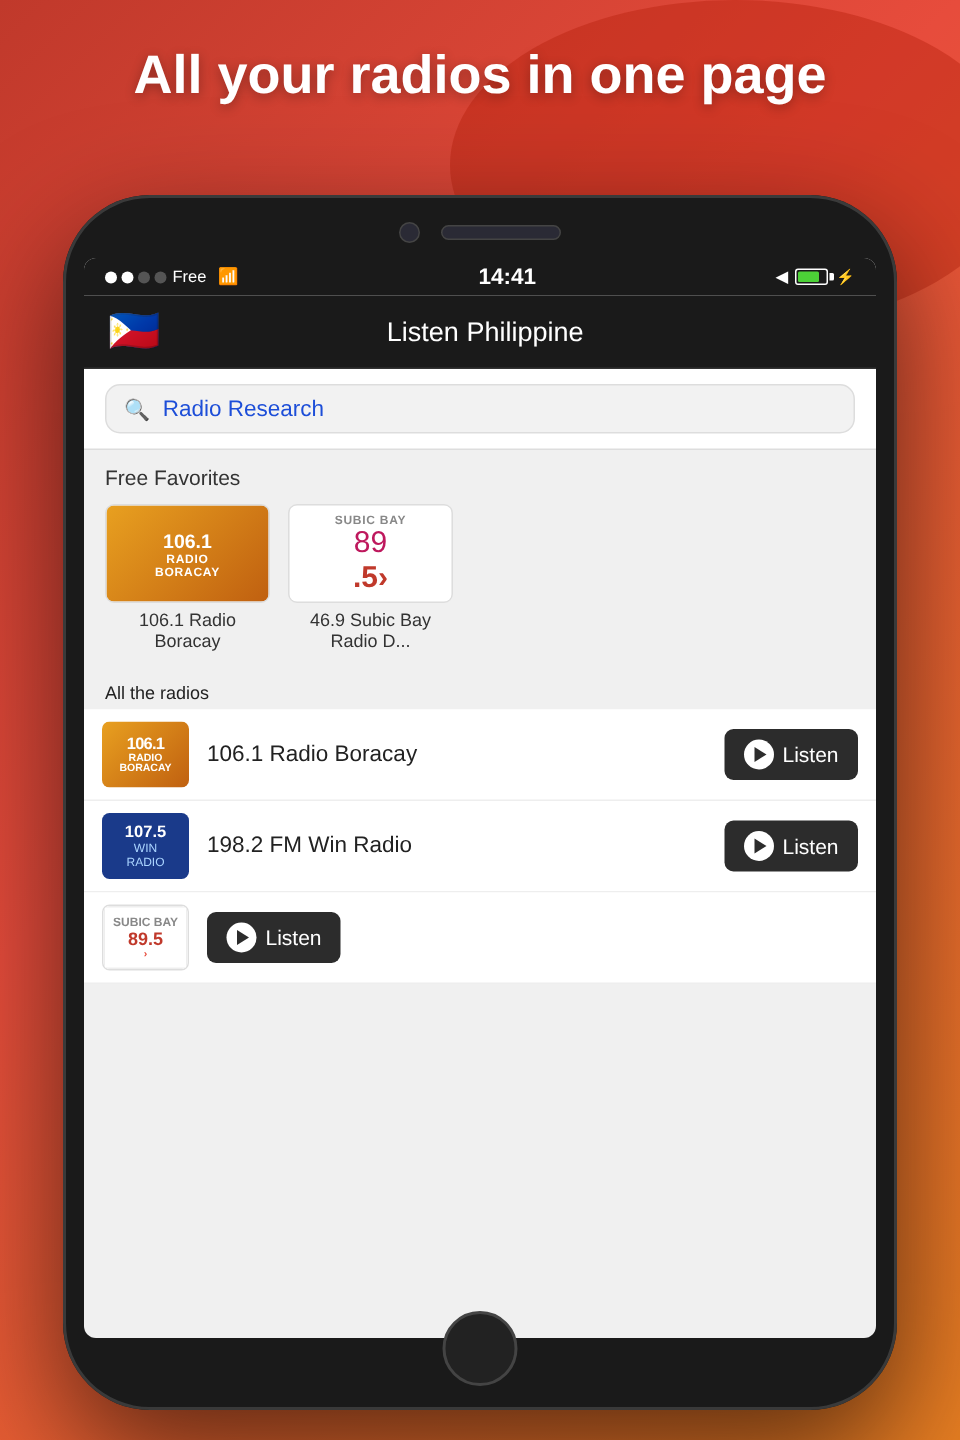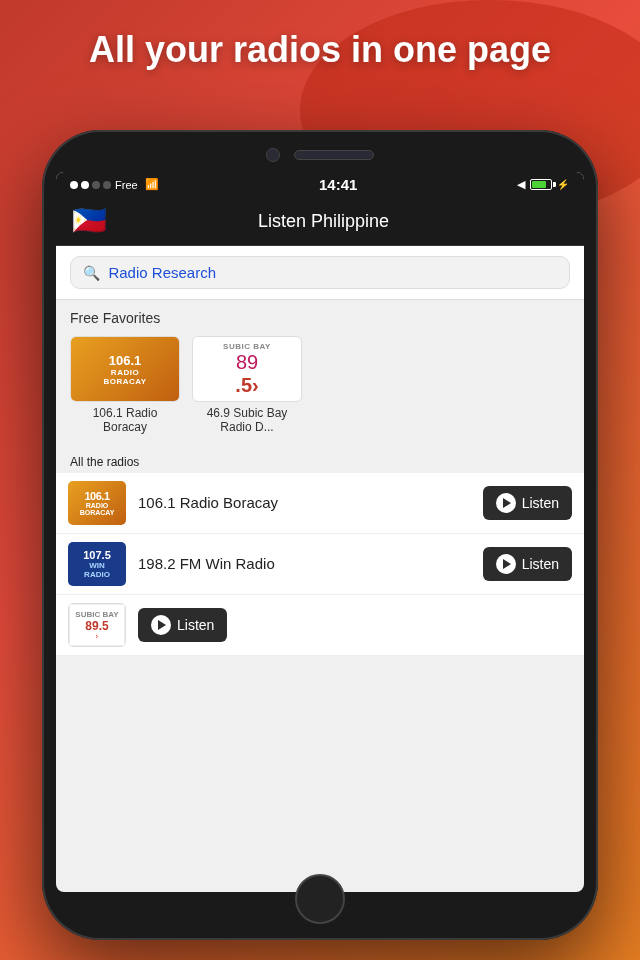--- a/index.html
+++ b/index.html
@@ -311,21 +311,21 @@
     .win-logo {
       display: flex;
       flex-direction: column;
       align-items: center;
       justify-content: center;
       width: 100%;
       height: 100%;
       background: #1a3a8a;
     }
     .win-freq { font-size: 11px; font-weight: 900; color: white; }
-    .win-name { font-size: 8px; color: #aad4ff; font-weight: 700; }
+    .win-name { font-size: 8px; color: #aad4ff; font-weight: 400; }
 
     .subic-logo {
       display: flex;
       flex-direction: column;
       align-items: center;
       justify-content: center;
       width: 100%;
       height: 100%;
       background: white;
       border: 1px solid #eee;

